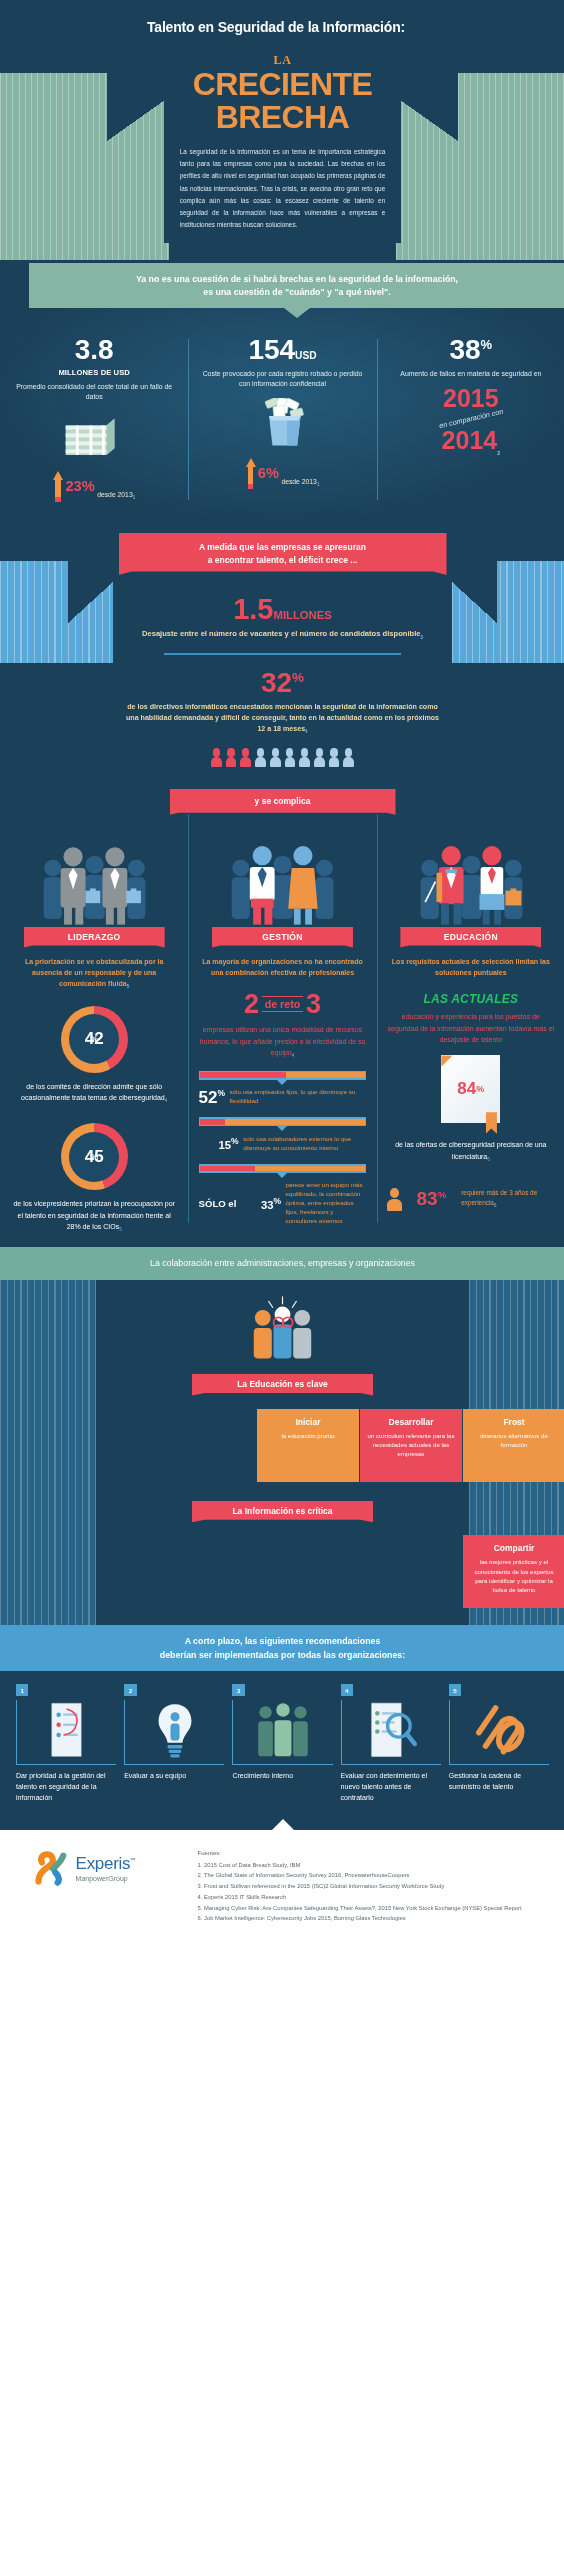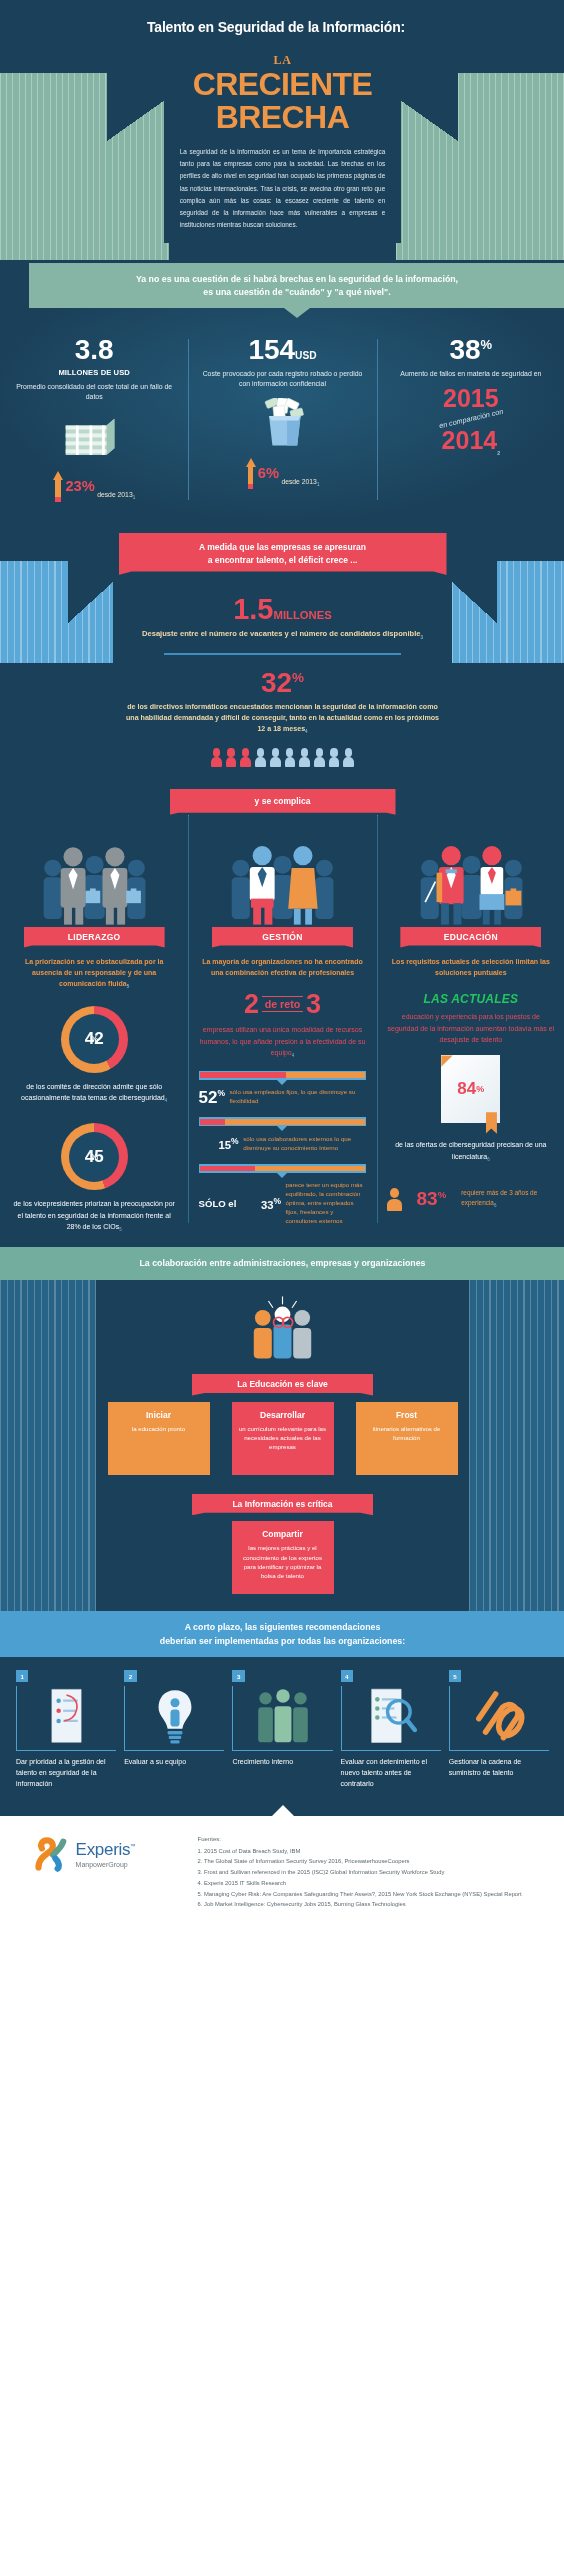--- a/index.html
+++ b/index.html
@@ -197,37 +197,37 @@
   .edu83 .num { font-size:19px; font-weight:bold; color:#ea4a5a; }
   .edu83 .num .sup { font-size:9.6px; vertical-align:super; }
   .edu83 .txt { font-size:6.4px; color:#ef9546; text-align:left; line-height:1.45; }
   .edu83 .txt sub { font-size:4.5px; color:#7fb6d6; }
   .mini-person { width:14.7px; }
   .mini-person .h { width:9px;height:9.6px;border-radius:50%; background:#ef9546; margin:0 auto 1.1px;}
   .mini-person .b { width:14.7px;height:12.4px;border-radius:6.2px 6.2px 1.1px 1.1px; background:#ef9546;}
 
   
   .teal-banner { background:#72ad9e; text-align:center; padding:10.2px 22.6px 9.6px; position:relative;}
-  .teal-banner p { font-size:8.8px; font-weight:bold; line-height:1.5; color:#fff;}
+  .teal-banner p { font-size:8.8px; font-weight:normal; line-height:1.5; color:#fff;}
 
   
   .flow { position:relative; background:#1b4059; padding:14.7px 0 17px; overflow:hidden; }
   .flow-circuit-l, .flow-circuit-r {
     position:absolute; top:0; bottom:0; width:96px;
     background: repeating-linear-gradient(90deg, rgba(255,255,255,.28) 0 1.1px, transparent 1.1px 6.8px), #2a6a8e;
     opacity:.85;
   }
   .flow-circuit-l{left:0;} .flow-circuit-r{right:0;}
   .flow-inner { position:relative; z-index:3; text-align:center; }
   .flow-people { height:68px; display:flex; align-items:flex-end; justify-content:center; }
   .flow-band {
     background:#ea4a5a; width:181px; margin:11.3px auto 0; padding:5.6px 0 6.2px; font-size:8.5px; font-weight:bold;
     clip-path: polygon(0 0, 100% 0, 100% 100%, 93% 88%, 7% 88%, 0 100%);
   }
-  .flow-boxes { display:flex; justify-content:center; gap:22px; margin-top:6px; }
+  .flow-boxes { display:flex; justify-content:flex-end; gap:1px; margin-top:13px; }
   .flow-box { width:102px; min-height:73px; background:#ef9546; padding:8px 6.8px; color:#fff; }
   .flow-box.red { background:#ea4a5a; }
   .flow-box h4 { font-size:8.5px; font-weight:bold; margin-bottom:4px; }
   .flow-box p { font-size:6.1px; line-height:1.52; }
 
   
   .rec-banner { background:#4b9fd1; text-align:center; padding:10.2px 22.6px 9.6px; }
   .rec-banner p { font-size:8.8px; font-weight:bold; line-height:1.5; color:#fff; }
 
   .recs { background:#1b4059; padding:12.4px 16px 26px; position:relative; }

